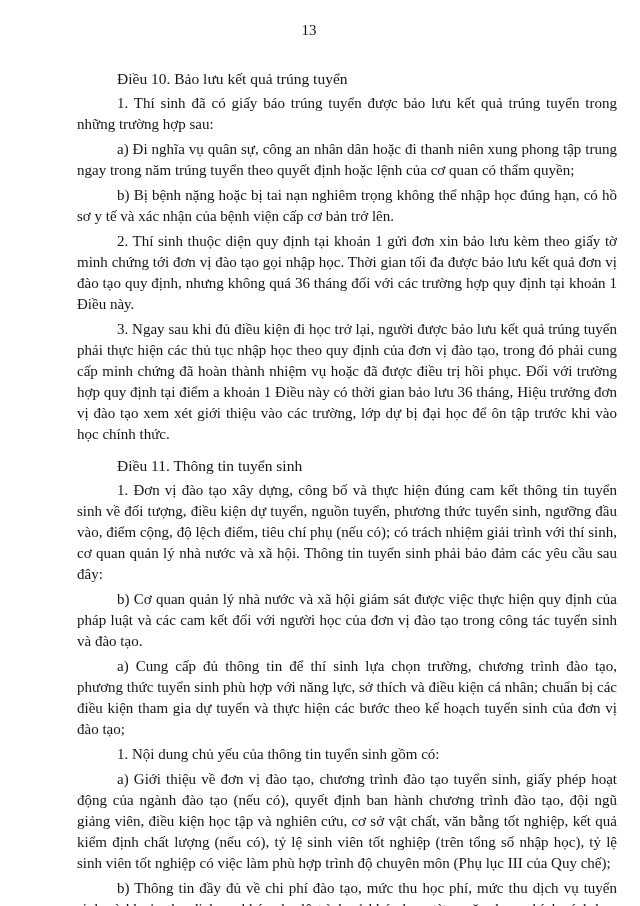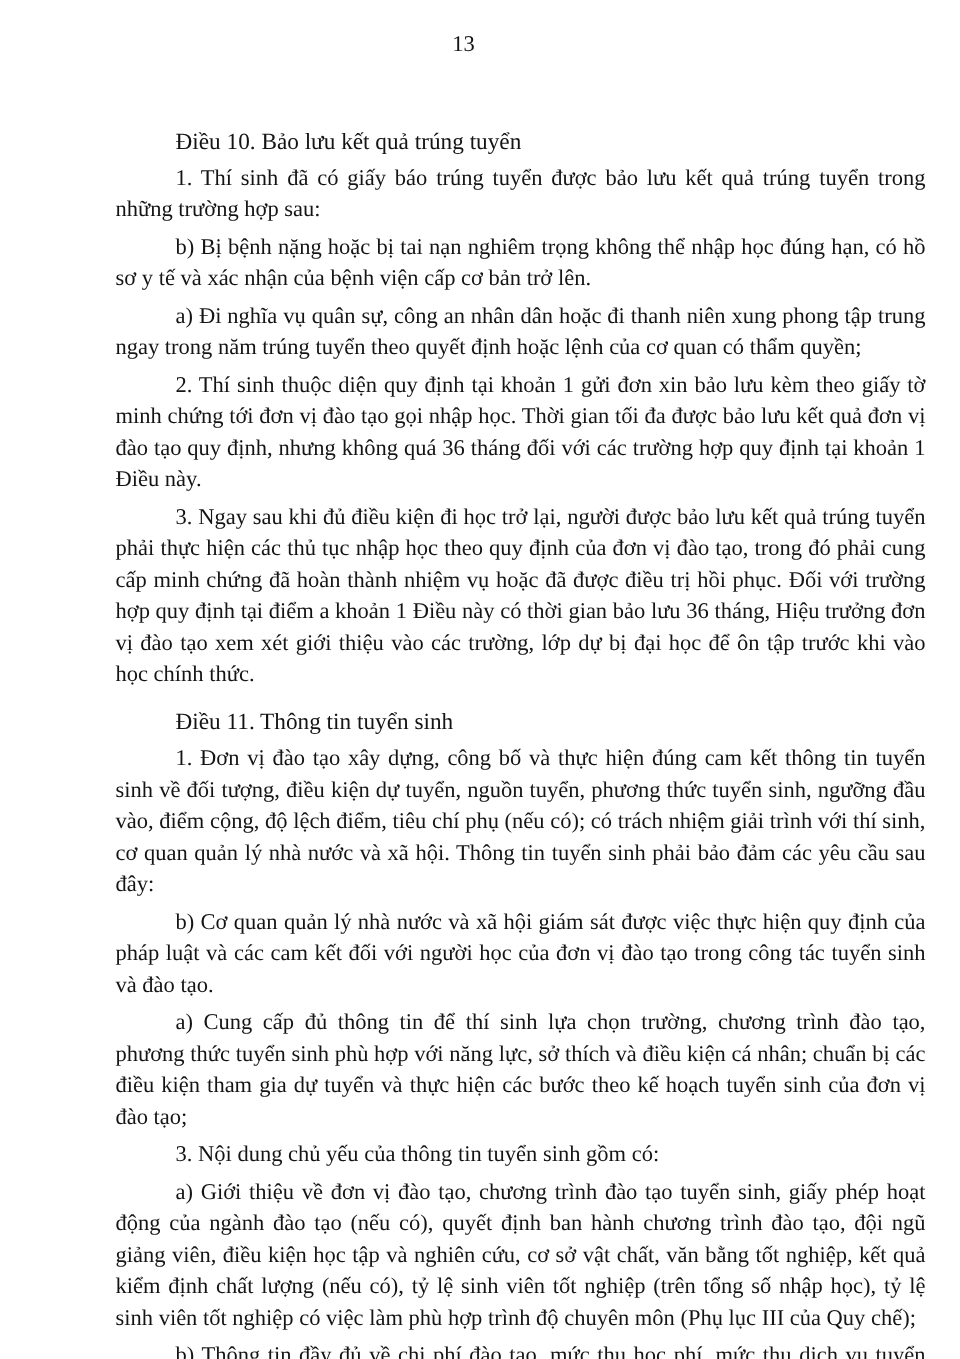--- a/index.html
+++ b/index.html
@@ -12,21 +12,21 @@
     height: 906px;
     overflow: hidden;
     position: relative;
     font-family: "Liberation Serif", "DejaVu Serif", serif;
     color: #141414;
   }
   .page {
     box-sizing: border-box;
     width: 640px;
     height: 906px;
-    padding: 36px 23px 0 77px;
+    padding: 20px 23px 0 77px;
     position: relative;
   }
   .page-number {
     position: absolute;
     top: 20px;
     left: 0;
     width: 618px; 
     text-align: center;
     font-size: 15px;
     line-height: 21px;
@@ -61,30 +61,30 @@
 
 <div class="page">
 
   <div class="page-number">13</div>
 
   <div class="content">
 
     <section class="section">
       <h2 class="section-heading">Điều 10. Bảo lưu kết quả trúng tuyển</h2>
       <p class="para">1.  Thí sinh đã có giấy báo trúng tuyển được bảo lưu kết quả trúng tuyển trong những trường hợp sau:</p>
+      <p class="para">a)  Đi nghĩa vụ quân sự, công an nhân dân hoặc đi thanh niên xung phong tập trung ngay trong năm trúng tuyển theo quyết định hoặc lệnh của cơ quan có thẩm quyền;</p>
       <p class="para">b)  Bị bệnh nặng hoặc bị tai nạn nghiêm trọng không thể nhập học đúng hạn, có hồ sơ y tế và xác nhận của bệnh viện cấp cơ bản trở lên.</p>
-      <p class="para">a)  Đi nghĩa vụ quân sự, công an nhân dân hoặc đi thanh niên xung phong tập trung ngay trong năm trúng tuyển theo quyết định hoặc lệnh của cơ quan có thẩm quyền;</p>
       <p class="para">2.  Thí sinh thuộc diện quy định tại khoản 1 gửi đơn xin bảo lưu kèm theo giấy tờ minh chứng tới đơn vị đào tạo gọi nhập học. Thời gian tối đa được bảo lưu kết quả đơn vị đào tạo quy định, nhưng không quá 36 tháng đối với các trường hợp quy định tại khoản 1 Điều này.</p>
       <p class="para">3.  Ngay sau khi đủ điều kiện đi học trở lại, người được bảo lưu kết quả trúng tuyển phải thực hiện các thủ tục nhập học theo quy định của đơn vị đào tạo, trong đó phải cung cấp minh chứng đã hoàn thành nhiệm vụ hoặc đã được điều trị hồi phục. Đối với trường hợp quy định tại điểm a khoản 1 Điều này có thời gian bảo lưu 36 tháng, Hiệu trưởng đơn vị đào tạo xem xét giới thiệu vào các trường, lớp dự bị đại học để ôn tập trước khi vào học chính thức.</p>
     </section>
 
     <section class="section">
       <h2 class="section-heading">Điều 11. Thông tin tuyển sinh</h2>
       <p class="para">1. Đơn vị đào tạo xây dựng, công bố và thực hiện đúng cam kết thông tin tuyển sinh về đối tượng, điều kiện dự tuyển, nguồn tuyển, phương thức tuyển sinh, ngưỡng đầu vào, điểm cộng, độ lệch điểm, tiêu chí phụ (nếu có); có trách nhiệm giải trình với thí sinh, cơ quan quản lý nhà nước và xã hội. Thông tin tuyển sinh phải bảo đảm các yêu cầu sau đây:</p>
       <p class="para">b) Cơ quan quản lý nhà nước và xã hội giám sát được việc thực hiện quy định của pháp luật và các cam kết đối với người học của đơn vị đào tạo trong công tác tuyển sinh và đào tạo.</p>
       <p class="para">a) Cung cấp đủ thông tin để thí sinh lựa chọn trường, chương trình đào tạo, phương thức tuyển sinh phù hợp với năng lực, sở thích và điều kiện cá nhân; chuẩn bị các điều kiện tham gia dự tuyển và thực hiện các bước theo kế hoạch tuyển sinh của đơn vị đào tạo;</p>
-      <p class="para">3. Nội dung chủ yếu của thông tin tuyển sinh gồm có:</p>
+      <p class="para">1. Nội dung chủ yếu của thông tin tuyển sinh gồm có:</p>
       <p class="para">a) Giới thiệu về đơn vị đào tạo, chương trình đào tạo tuyển sinh, giấy phép hoạt động của ngành đào tạo (nếu có), quyết định ban hành chương trình đào tạo, đội ngũ giảng viên, điều kiện học tập và nghiên cứu, cơ sở vật chất, văn bằng tốt nghiệp, kết quả kiểm định chất lượng (nếu có), tỷ lệ sinh viên tốt nghiệp (trên tổng số nhập học), tỷ lệ sinh viên tốt nghiệp có việc làm phù hợp trình độ chuyên môn (Phụ lục III của Quy chế);</p>
       <p class="para">b) Thông tin đầy đủ về chi phí đào tạo, mức thu học phí, mức thu dịch vụ tuyển sinh và khoản thu dịch vụ khác cho lộ trình cả khóa học, từng năm học; chính sách học bổng, miễn giảm học phí, hỗ trợ tài chính, chỗ ở ký túc xá và các chính sách ưu đãi, hỗ trợ khác dành cho người học;</p>
     </section>
 
   </div>
 </div>
 
 </body></html>

